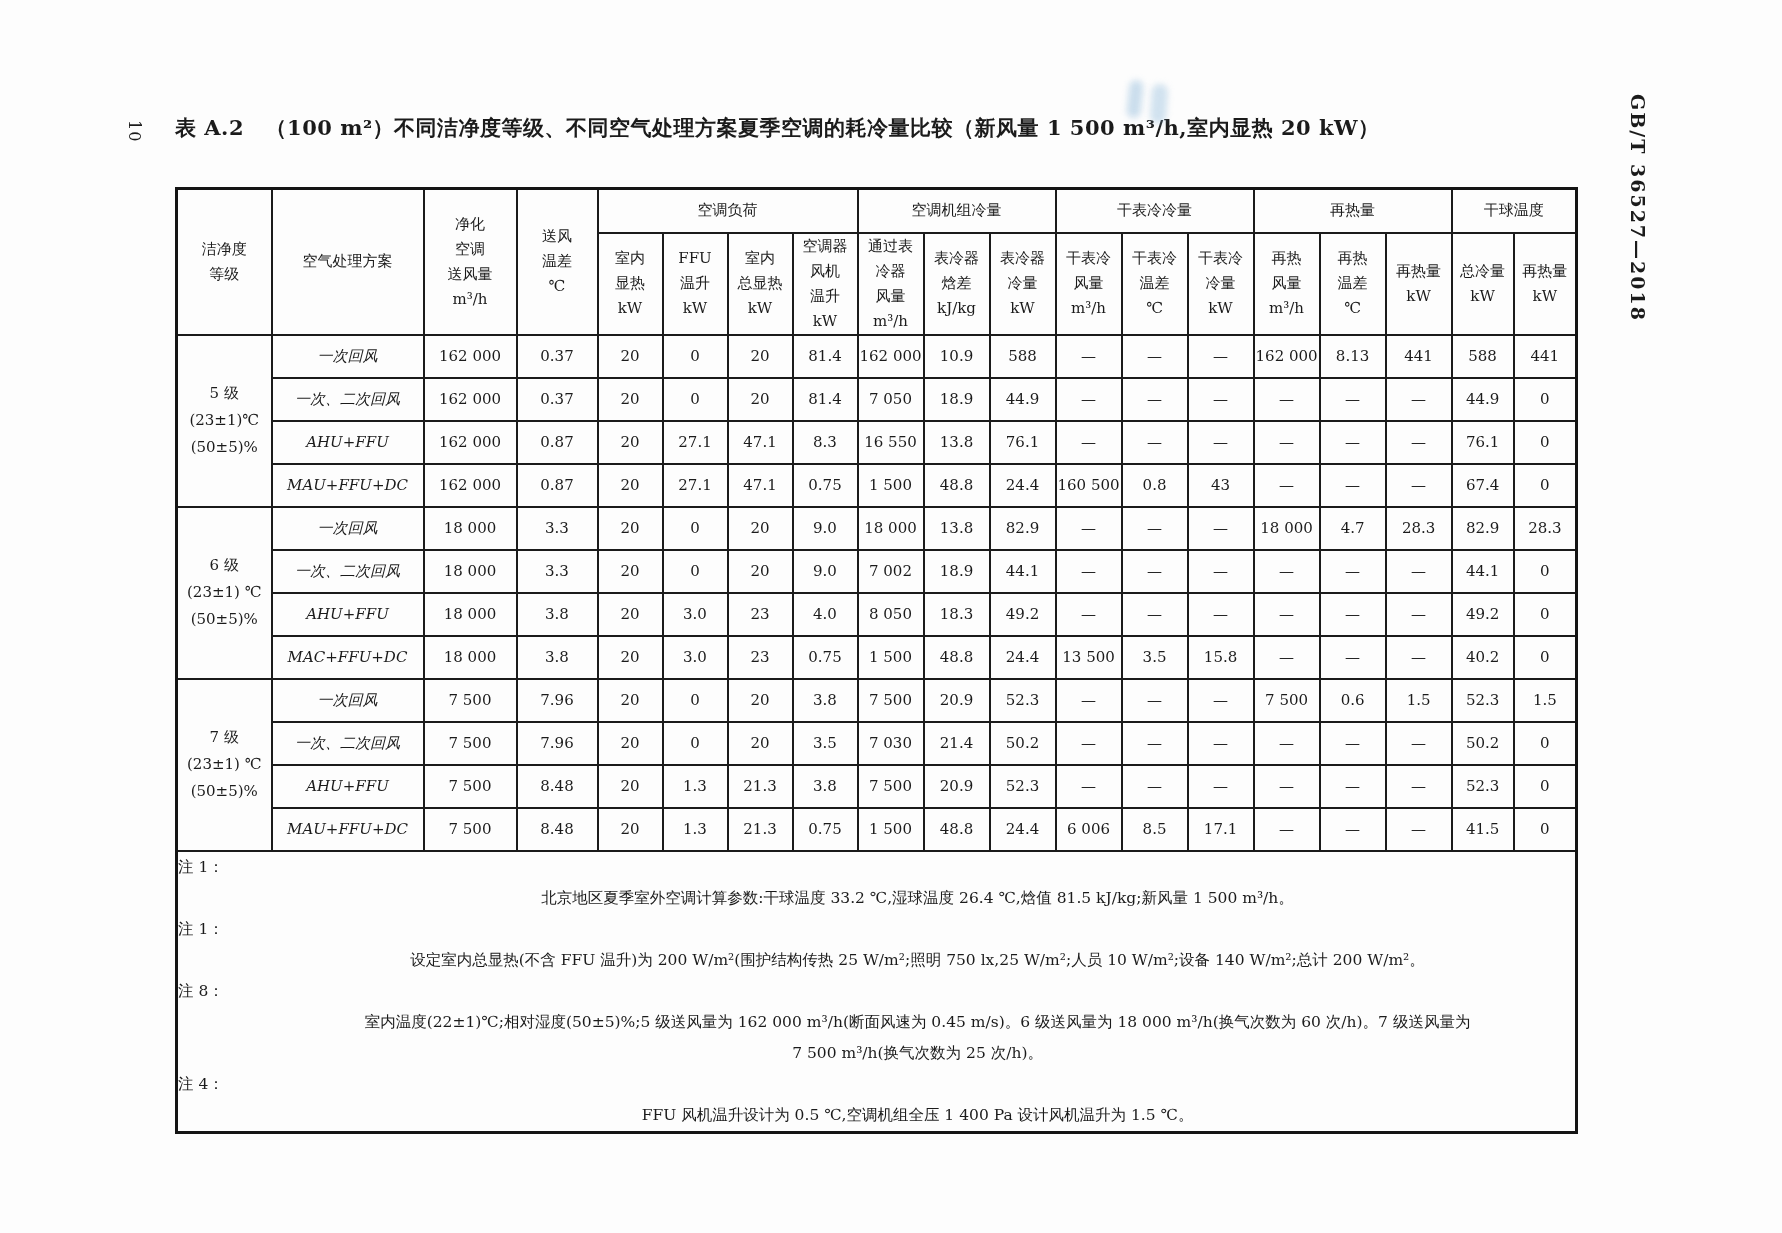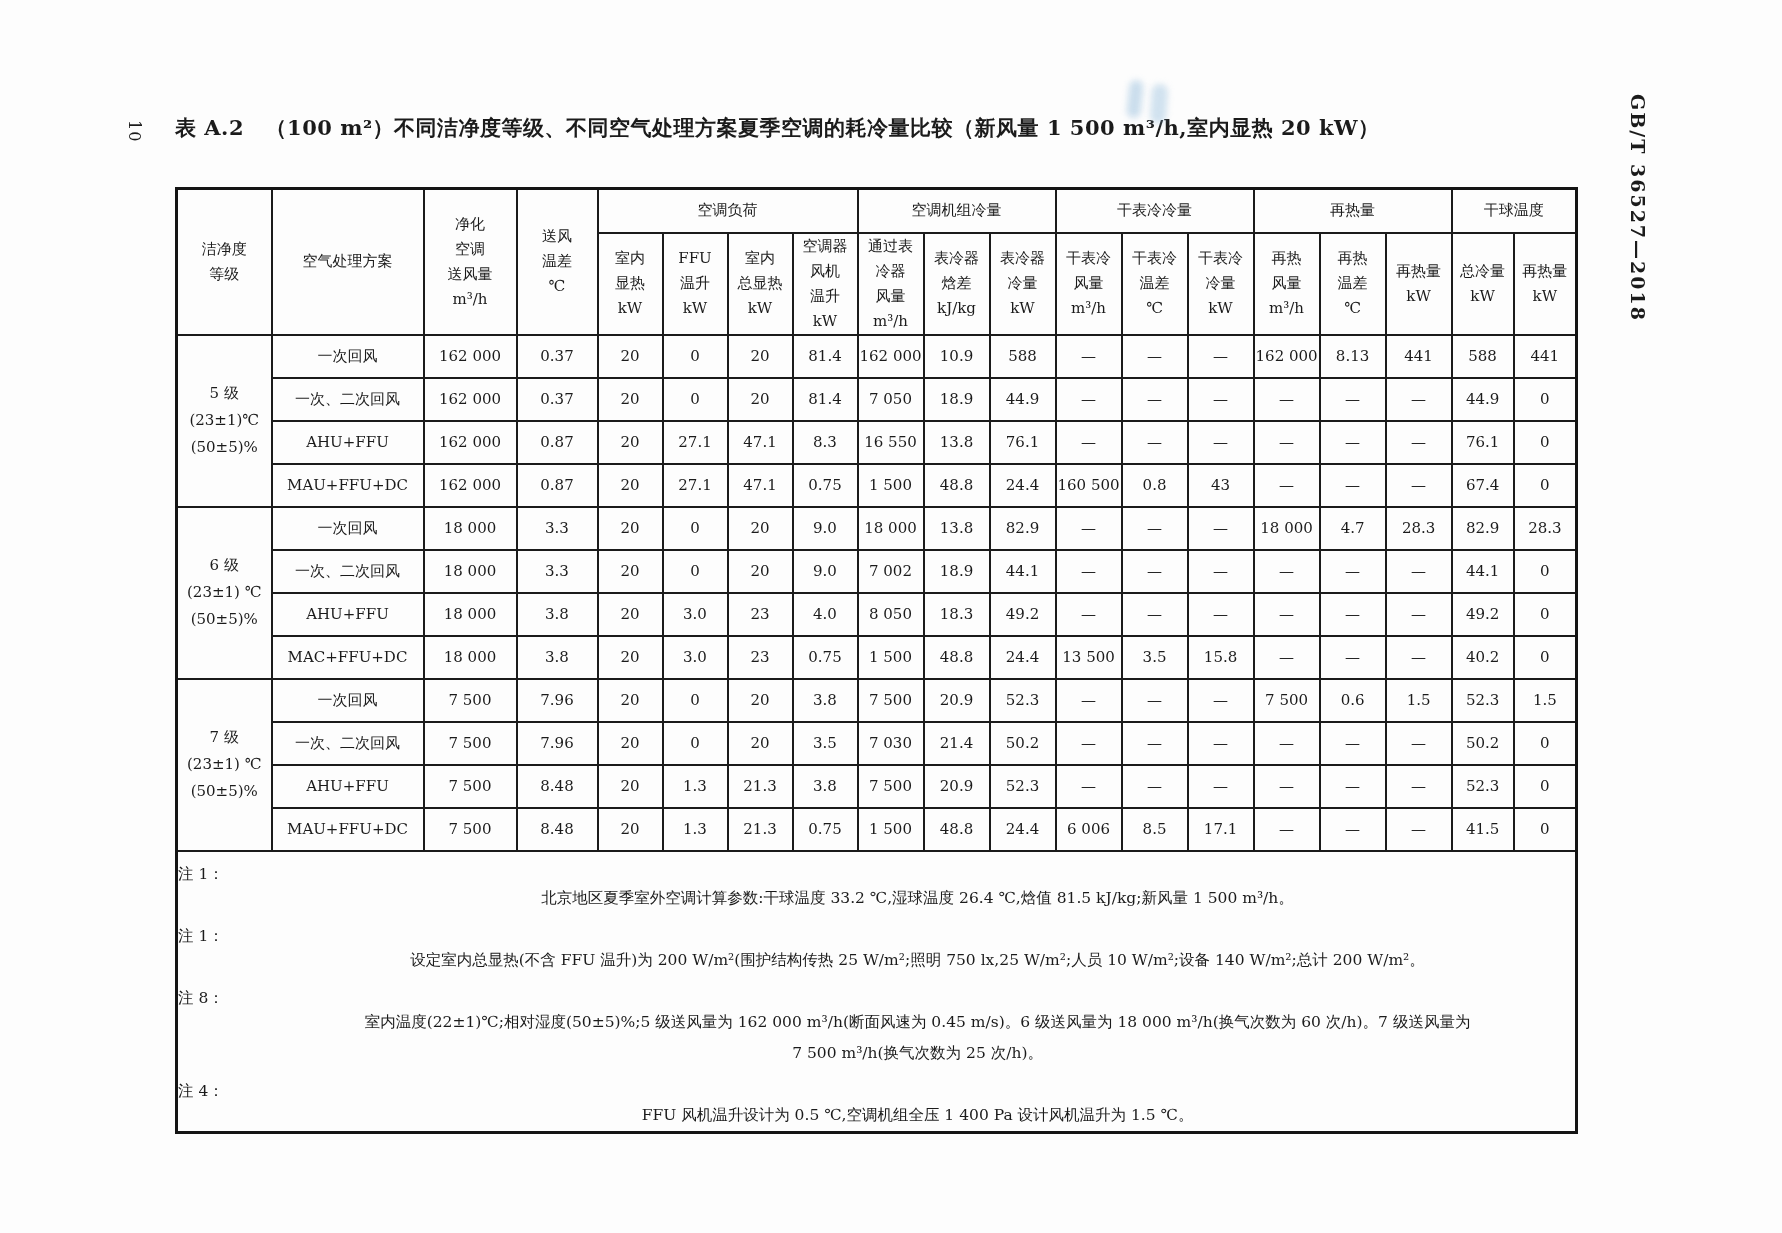--- a/index.html
+++ b/index.html
@@ -36,30 +36,30 @@
     border:2px solid #1b1b1b;
     text-align:center;vertical-align:middle;
     padding:0;font-weight:normal;font-size:15px;
     overflow:hidden;
   }
   .main thead th{white-space:pre-line;line-height:25px;font-size:15px;}
   .main tr.group-row{height:44px;}
   .main tr.sub-row{height:92px;}
   .main tbody tr.data-row{height:43px;}
   .glabel{white-space:pre-line;line-height:27px;font-size:14px;}
-  .scheme{font-size:15px;}
+  .scheme{font-size:15px;font-style:italic;}
   .notes-cell{
     text-align:left;vertical-align:top;
     padding:18px 16px 12px 54px;
   }
   .note{
     position:relative;padding-left:82px;
     font-size:15.5px;line-height:31px;white-space:pre-line;
   }
-  .note-label{position:absolute;left:0;top:7px;white-space:nowrap;}
+  .note-label{position:absolute;left:0;top:0;white-space:nowrap;}
 </style>
 </head>
 <body>
 
 <div class="doc-title">表 A.2　（100 m²）不同洁净度等级、不同空气处理方案夏季空调的耗冷量比较（新风量 1 500 m³/h,室内显热 20 kW）</div>
 <div class="page-number">10</div>
 <div class="side-label-right">GB/T 36527—2018</div>
 <div class="smudge s1"></div>
 <div class="smudge s2"></div>
 

